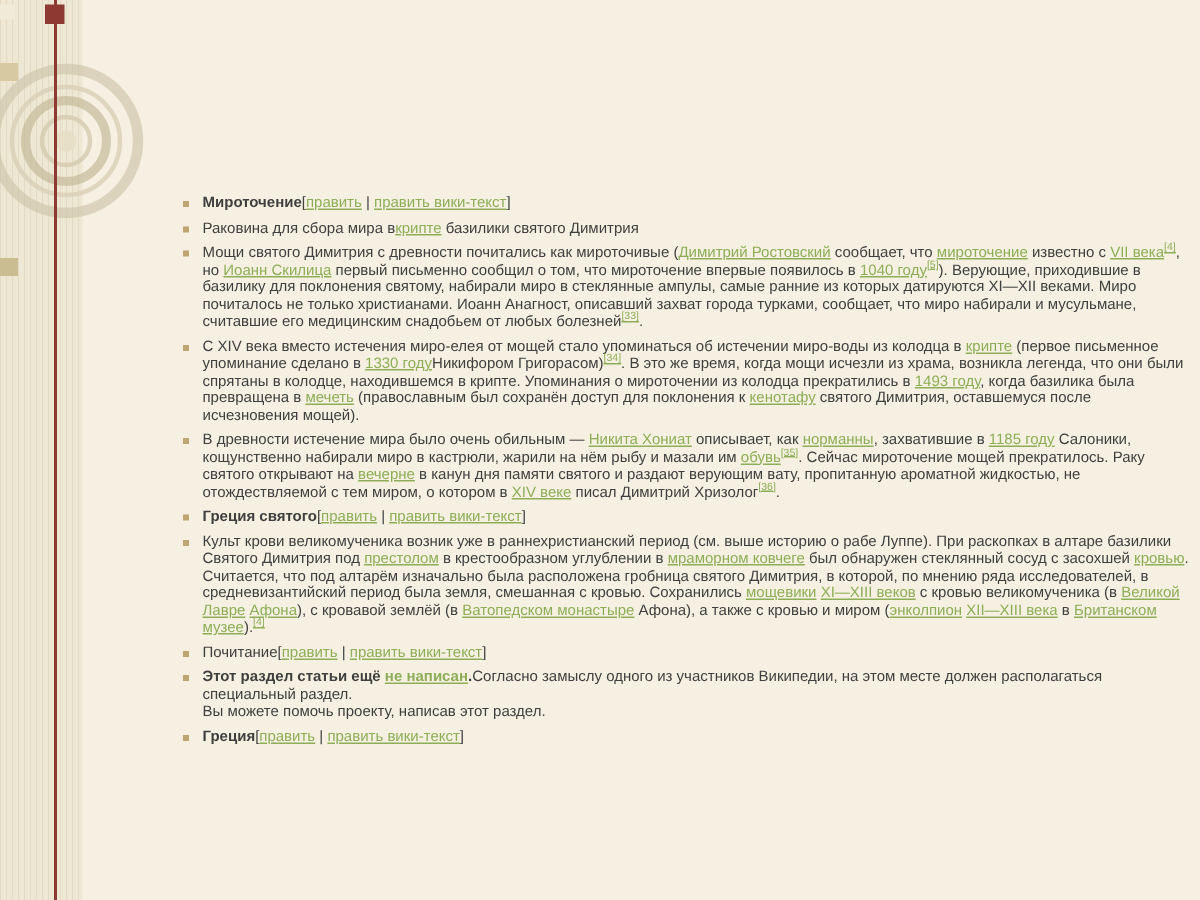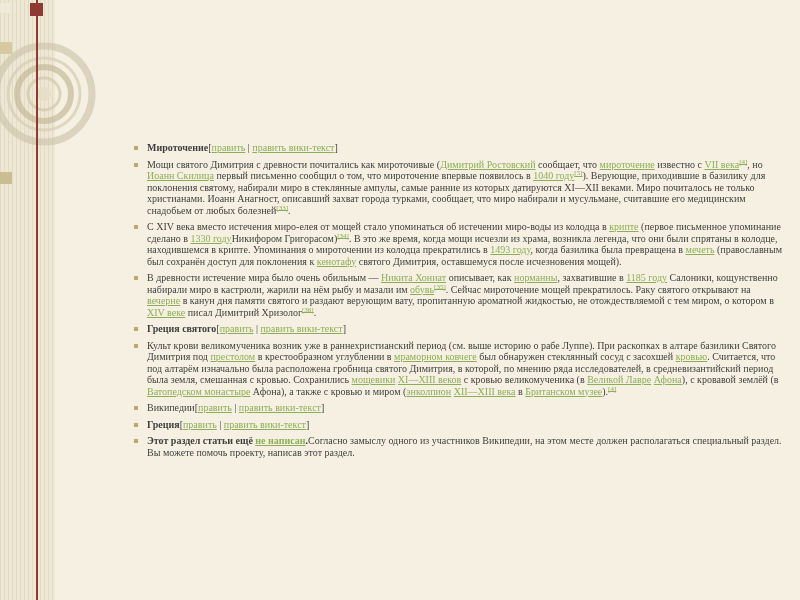--- a/index.html
+++ b/index.html
@@ -34,21 +34,21 @@
   .sq.top-red  { left: 30px; top: 3px;  width: 13px; height: 13px; background: var(--accent-red); }
   .sq.cream    { left: 0;    top: 3px;  width: 10px; height: 10px; background: #f0ead8; }
   .sq.tan-a    { left: 0;    top: 42px; width: 12px; height: 12px; background: #d7c9a0; }
   .sq.tan-b    { left: 0;    top: 172px;width: 12px; height: 12px; background: #cbbd92; }
 
   
   .content {
     position: absolute; left: 120px; top: 130px; width: 674px;
     color: var(--text); font-size: 10px; line-height: 11.5px;
   }
-  ul.list { list-style: none; margin: 12px; padding: 0; font-family: Liberation Serif, serif; }
+  ul.list { list-style: none; margin: 0; padding: 0; }
   li.item { display: flex; margin-bottom: 5px; }
   .marker {
     flex: 0 0 auto; width: 4px; height: 4px;
     background: var(--bullet); margin: 4px 9px 0 2px;
   }
   .body { flex: 1 1 auto; min-width: 0; }
   .b { font-weight: bold; }
   a.link { color: var(--link); text-decoration: underline; cursor: pointer; }
   sup { font-size: 0.7em; line-height: 0; vertical-align: super; }
 </style>
@@ -71,45 +71,49 @@
   <div class="sq tan-b"></div>
 
   <div class="content">
     <ul class="list">
         <li class="item">
           <span class="marker"></span>
           <span class="body"><span class="b">Мироточение</span><span>[</span><a class="link">править</a><span> | </span><a class="link">править вики-текст</a><span>]</span></span>
         </li>
         <li class="item">
           <span class="marker"></span>
+          <span class="body"><span>Раковина для сбора мира в</span><a class="link">крипте</a><span> базилики святого Димитрия</span></span>
+        </li>
+        <li class="item">
+          <span class="marker"></span>
           <span class="body"><span>Мощи святого Димитрия с древности почитались как мироточивые (</span><a class="link">Димитрий Ростовский</a><span> сообщает, что </span><a class="link">мироточение</a><span> известно с </span><a class="link">VII века</a><sup><a class="link">[4]</a></sup><span>, но </span><a class="link">Иоанн Скилица</a><span> первый письменно сообщил о том, что мироточение впервые появилось в </span><a class="link">1040 году</a><sup><a class="link">[5]</a></sup><span>). Верующие, приходившие в базилику для поклонения святому, набирали миро в стеклянные ампулы, самые ранние из которых датируются XI—XII веками. Миро почиталось не только христианами. Иоанн Анагност, описавший захват города турками, сообщает, что миро набирали и мусульмане, считавшие его медицинским снадобьем от любых болезней</span><sup><a class="link">[33]</a></sup><span>.</span></span>
         </li>
         <li class="item">
           <span class="marker"></span>
           <span class="body"><span>С XIV века вместо истечения миро-елея от мощей стало упоминаться об истечении миро-воды из колодца в </span><a class="link">крипте</a><span> (первое письменное упоминание сделано в </span><a class="link">1330 году</a><span>Никифором Григорасом)</span><sup><a class="link">[34]</a></sup><span>. В это же время, когда мощи исчезли из храма, возникла легенда, что они были спрятаны в колодце, находившемся в крипте. Упоминания о мироточении из колодца прекратились в </span><a class="link">1493 году</a><span>, когда базилика была превращена в </span><a class="link">мечеть</a><span> (православным был сохранён доступ для поклонения к </span><a class="link">кенотафу</a><span> святого Димитрия, оставшемуся после исчезновения мощей).</span></span>
         </li>
         <li class="item">
           <span class="marker"></span>
           <span class="body"><span>В древности истечение мира было очень обильным — </span><a class="link">Никита Хониат</a><span> описывает, как </span><a class="link">норманны</a><span>, захватившие в </span><a class="link">1185 году</a><span> Салоники, кощунственно набирали миро в кастрюли, жарили на нём рыбу и мазали им </span><a class="link">обувь</a><sup><a class="link">[35]</a></sup><span>. Сейчас мироточение мощей прекратилось. Раку святого открывают на </span><a class="link">вечерне</a><span> в канун дня памяти святого и раздают верующим вату, пропитанную ароматной жидкостью, не отождествляемой с тем миром, о котором в </span><a class="link">XIV веке</a><span> писал Димитрий Хризолог</span><sup><a class="link">[36]</a></sup><span>.</span></span>
         </li>
         <li class="item">
           <span class="marker"></span>
           <span class="body"><span class="b">Греция святого</span><span>[</span><a class="link">править</a><span> | </span><a class="link">править вики-текст</a><span>]</span></span>
         </li>
         <li class="item">
           <span class="marker"></span>
           <span class="body"><span>Культ крови великомученика возник уже в раннехристианский период (см. выше историю о рабе Луппе). При раскопках в алтаре базилики Святого Димитрия под </span><a class="link">престолом</a><span> в крестообразном углублении в </span><a class="link">мраморном ковчеге</a><span> был обнаружен стеклянный сосуд с засохшей </span><a class="link">кровью</a><span>. Считается, что под алтарём изначально была расположена гробница святого Димитрия, в которой, по мнению ряда исследователей, в средневизантийский период была земля, смешанная с кровью. Сохранились </span><a class="link">мощевики</a><span> </span><a class="link">XI—XIII веков</a><span> с кровью великомученика (в </span><a class="link">Великой Лавре</a><span> </span><a class="link">Афона</a><span>), с кровавой землёй (в </span><a class="link">Ватопедском монастыре</a><span> Афона), а также с кровью и миром (</span><a class="link">энколпион</a><span> </span><a class="link">XII—XIII века</a><span> в </span><a class="link">Британском музее</a><span>).</span><sup><a class="link">[4]</a></sup></span>
         </li>
         <li class="item">
           <span class="marker"></span>
-          <span class="body"><span>Википедии</span><span>[</span><a class="link">править</a><span> | </span><a class="link">править вики-текст</a><span>]</span></span>
+          <span class="body"><span>Почитание</span><span>[</span><a class="link">править</a><span> | </span><a class="link">править вики-текст</a><span>]</span></span>
+        </li>
+        <li class="item">
+          <span class="marker"></span>
+          <span class="body"><span class="b">Этот раздел статьи ещё </span><a class="link b">не написан</a><span class="b">.</span><span>Согласно замыслу одного из участников Википедии, на этом месте должен располагаться специальный раздел.</span><br><span>Вы можете помочь проекту, написав этот раздел.</span></span>
         </li>
         <li class="item">
           <span class="marker"></span>
           <span class="body"><span class="b">Греция</span><span>[</span><a class="link">править</a><span> | </span><a class="link">править вики-текст</a><span>]</span></span>
-        </li>
-        <li class="item">
-          <span class="marker"></span>
-          <span class="body"><span class="b">Этот раздел статьи ещё </span><a class="link b">не написан</a><span class="b">.</span><span>Согласно замыслу одного из участников Википедии, на этом месте должен располагаться специальный раздел.</span><br><span>Вы можете помочь проекту, написав этот раздел.</span></span>
         </li>
       </ul>
   </div>
 </div>
 
 </body></html>

